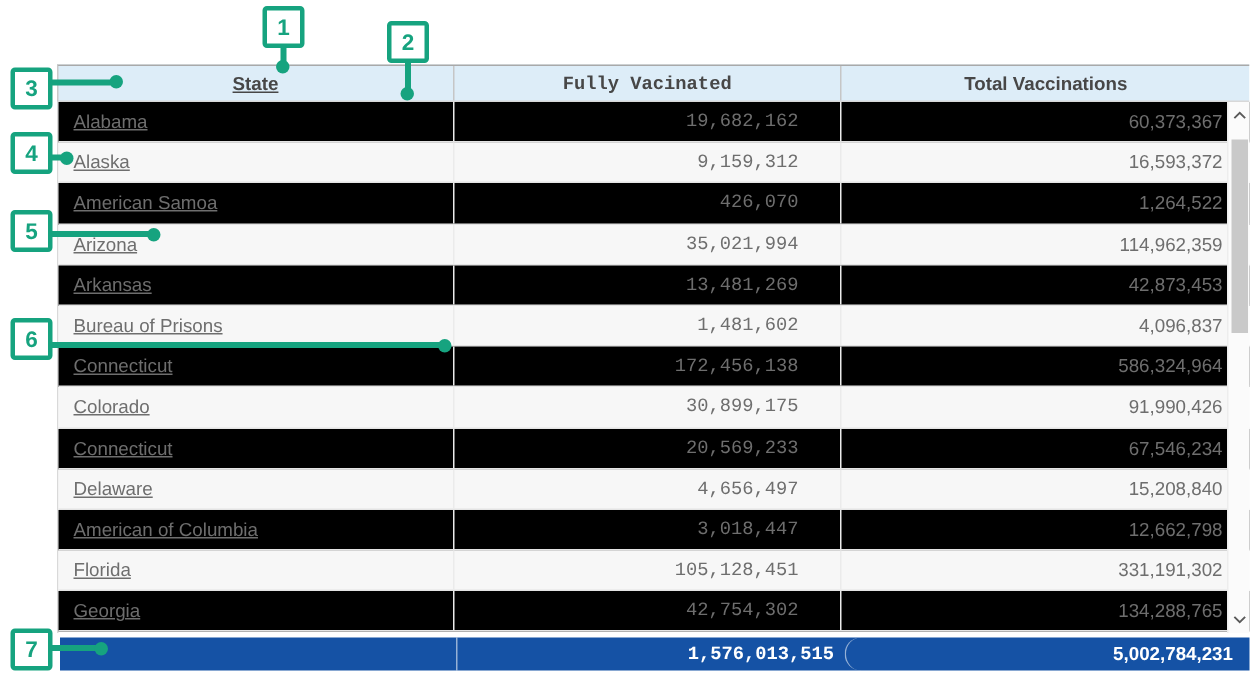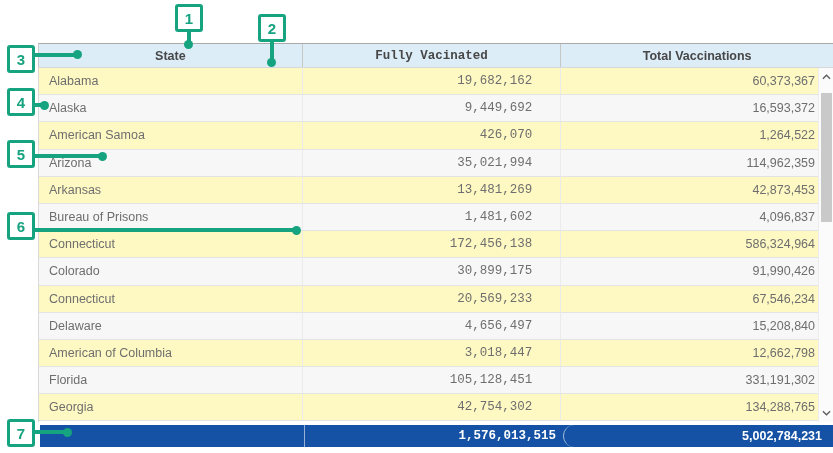--- a/index.html
+++ b/index.html
@@ -22,28 +22,28 @@
   .table-widget{position:absolute;left:38px;top:43px;width:795px;height:404px;}
   .thead{
     display:flex;height:25px;box-sizing:border-box;background:var(--header-bg);
     border-top:1px solid #A9A9A9;border-left:1px solid #C9C9C9;border-bottom:1px solid #D8D8D8;
   }
   .th{
     display:flex;align-items:center;justify-content:center;
     font-size:12.5px;font-weight:bold;color:var(--header-text);
     box-sizing:border-box;
   }
-  .col-state{width:264px;}
+  .col-state{width:264px;text-decoration:underline;}
   .col-fully{width:259px;font-family:Liberation Mono, monospace;}
   .col-total{width:272px;}
   .th.col-state,.th.col-fully{border-right:1px solid #C6C6C6;}
   .tbody{position:relative;height:354px;border-left:1px solid #D9D9D9;box-sizing:border-box;}
   .tr{
     display:flex;height:27.2px;box-sizing:border-box;
-    border-bottom:1px solid var(--row-line);background:#fef9c3;
+    border-bottom:1px solid var(--row-line);background:#000000;
   }
   .tr:nth-child(even){background:var(--row-alt);}
   .td{
     display:flex;align-items:center;font-size:12.5px;color:var(--row-text);
     box-sizing:border-box;white-space:nowrap;overflow:hidden;
   }
   .td.col-state{padding-left:10px;justify-content:flex-start;border-right:1px solid var(--col-line);}
   .td.col-fully{padding-right:28px;justify-content:flex-end;border-right:1px solid var(--col-line);}
   .td.col-total{padding-right:18px;justify-content:flex-end;}
   
@@ -91,21 +91,21 @@
   </div>
 
   <div class="tbody">
     <div class="tr">
       <div class="td col-state">Alabama</div>
       <div class="td col-fully">19,682,162</div>
       <div class="td col-total">60,373,367</div>
     </div>
     <div class="tr">
       <div class="td col-state">Alaska</div>
-      <div class="td col-fully">9,449,692</div>
+      <div class="td col-fully">9,159,312</div>
       <div class="td col-total">16,593,372</div>
     </div>
     <div class="tr">
       <div class="td col-state">American Samoa</div>
       <div class="td col-fully">426,070</div>
       <div class="td col-total">1,264,522</div>
     </div>
     <div class="tr">
       <div class="td col-state">Arizona</div>
       <div class="td col-fully">35,021,994</div>

